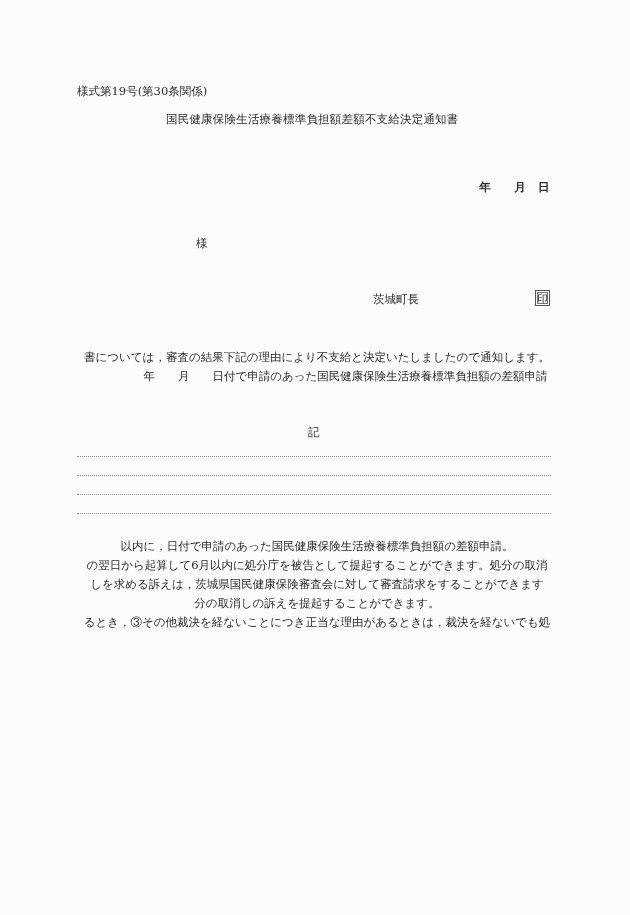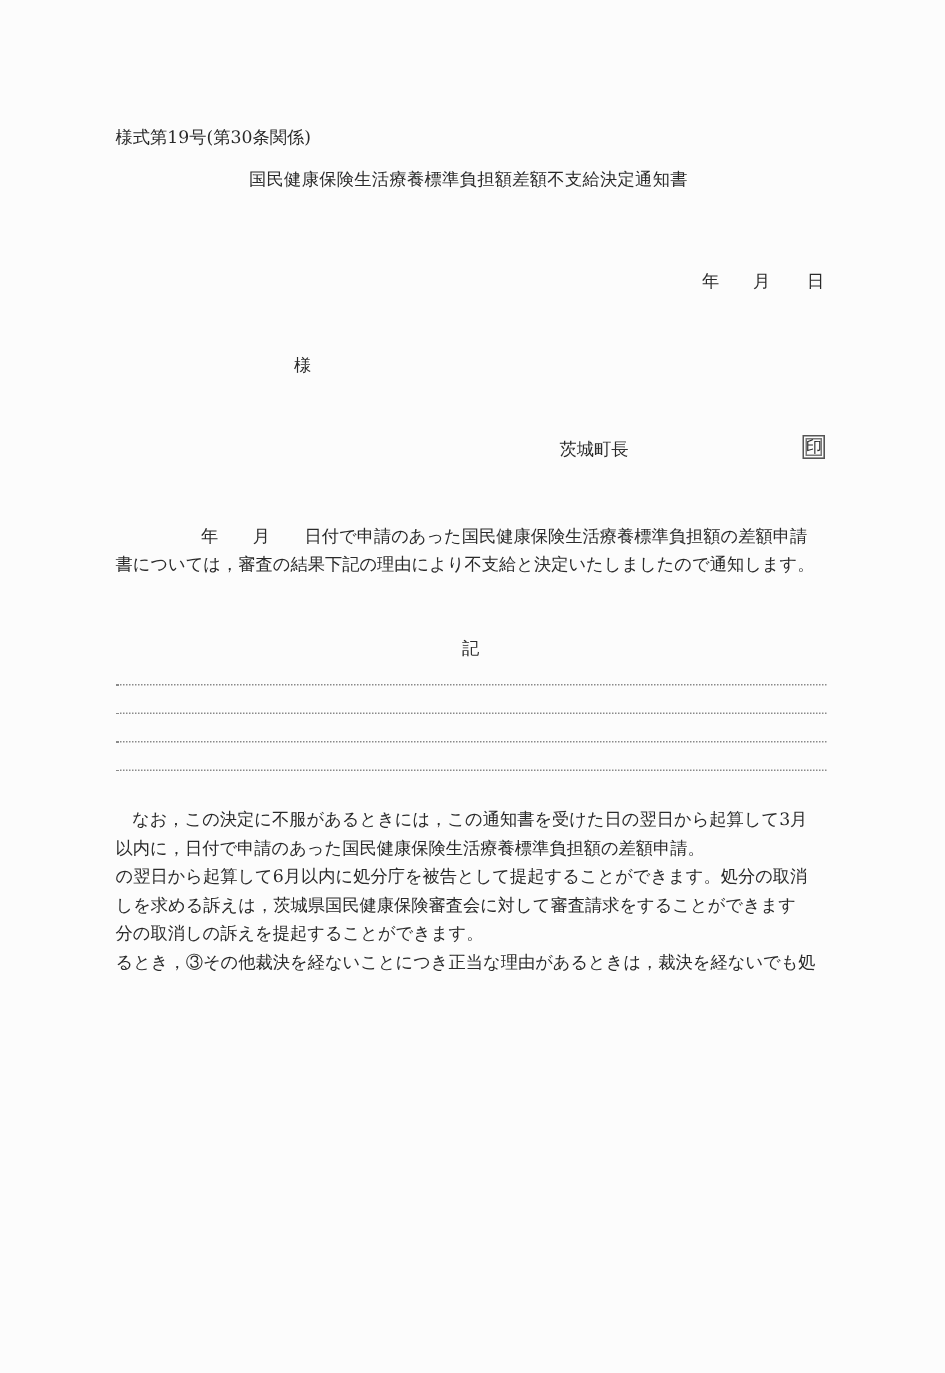--- a/index.html
+++ b/index.html
@@ -9,24 +9,24 @@
     }
     body {
       width: 630px;
       height: 915px;
       position: relative;
       overflow: hidden;
       font-family: "DejaVu Serif", "Liberation Serif", serif;
       color: #2a2a2a;
       font-size: 11.5px;
     }
-    .abs { position: absolute; white-space: nowrap; }
+    .abs { position: absolute; white-space: nowrap; text-align: center; }
     .form-number { left: 77px; top: 84px; }
     .doc-title { left: 166px; top: 112px; letter-spacing: 0.2px; }
-    .date-line { left: 468px; top: 180px; }
+    .date-line { left: 468px; top: 180px; font-weight: bold; }
     .date-line span { display: inline-block; }
     .date-year { width: 34px; }
     .date-month { width: 36px; }
     .addressee { left: 196px; top: 236px; }
     .issuer { left: 373px; top: 292px; }
     .seal {
       left: 535px; top: 290px;
       width: 13px; height: 14px;
       border: 1px solid #555;
       font-size: 10.5px;
@@ -69,33 +69,32 @@
     <span class="date-year">年</span><span class="date-month">月</span><span>日</span>
   </div>
 
   <div class="abs addressee">様</div>
 
   <div class="abs issuer">茨城町長</div>
 
   <div class="abs seal">印</div>
 
   <div class="abs body-para">
+    <span class="line">書については，審査の結果下記の理由により不支給と決定いたしましたので通知します。</span>
     <span class="line" style="padding-left:57px;">年　　月　　日付で申請のあった国民健康保険生活療養標準負担額の差額申請</span>
-    <span class="line">書については，審査の結果下記の理由により不支給と決定いたしましたので通知します。</span>
   </div>
 
   <div class="abs ki">記</div>
 
   <div class="abs dot-line" style="top:456px;"></div>
   <div class="abs dot-line" style="top:475px;"></div>
   <div class="abs dot-line" style="top:494px;"></div>
   <div class="abs dot-line" style="top:513px;"></div>
 
   <div class="abs notice">
-    <span class="line indent">なお，この決定に不服があるときには，この通知書を受けた日の翌日から起算して3月</span>
     <span class="line">以内に，日付で申請のあった国民健康保険生活療養標準負担額の差額申請。</span>
     <span class="line">の翌日から起算して6月以内に処分庁を被告として提起することができます。処分の取消</span>
     <span class="line">しを求める訴えは，茨城県国民健康保険審査会に対して審査請求をすることができます</span>
     <span class="line">分の取消しの訴えを提起することができます。</span>
     <span class="line">るとき，③その他裁決を経ないことにつき正当な理由があるときは，裁決を経ないでも処</span>
   </div>
 
 </div>
 
 </body></html>

